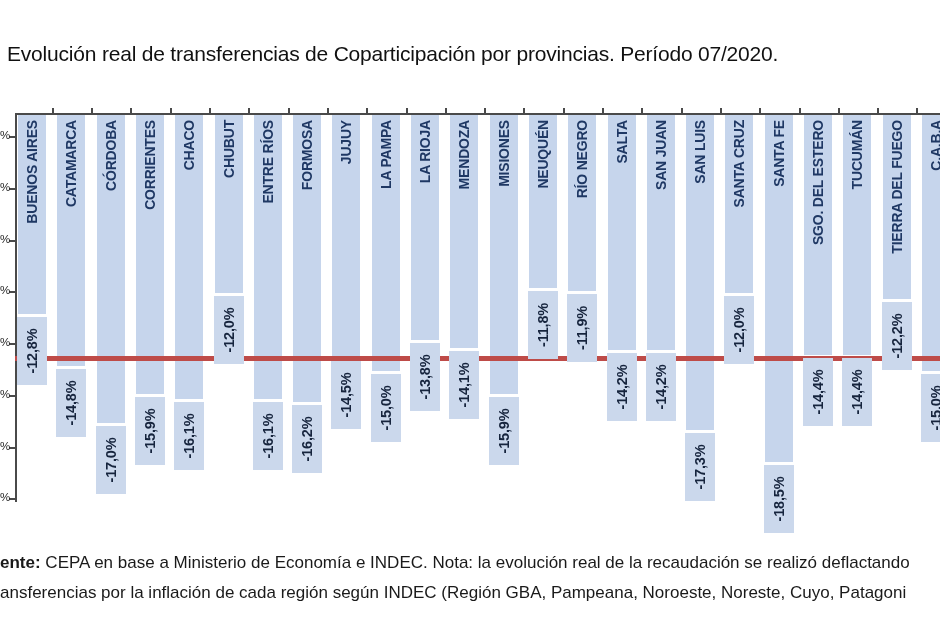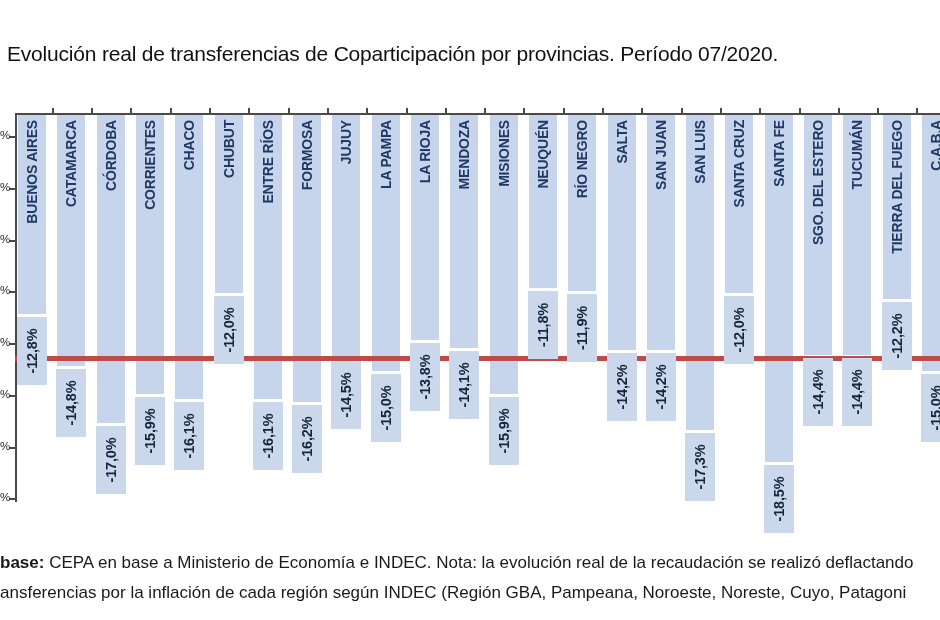--- a/index.html
+++ b/index.html
@@ -214,16 +214,16 @@
         <div class="bar" style="left: 921.9px; width: 28px; height: 256.014px; background: rgb(198, 213, 236);"></div>
         <div class="rot cat-label" style="left: 921.9px; top: 7px; height: 28px; line-height: 28px; color: rgb(31, 56, 100);">C.A.B.A</div>
         <div class="val-box" style="left: 920.9px; top: 261.014px; width: 30px; height: 68px; background: rgb(203, 216, 236);">
           <div class="rot val-text" style="color: rgb(22, 36, 61);">-15,0%</div>
         </div>
       </div>
     <div class="ref-line" id="refline" style="top: 243.17px; background: rgb(190, 75, 72);"></div>
   </div>
 
   <div class="footer">
-    <div><b>base:</b><span> CEPA en base a Ministerio de Economía e INDEC. Nota: la evolución real de la recaudación se realizó deflactando</span></div>
+    <div><b>ente:</b><span> CEPA en base a Ministerio de Economía e INDEC. Nota: la evolución real de la recaudación se realizó deflactando</span></div>
     <div>ansferencias por la inflación de cada región según INDEC (Región GBA, Pampeana, Noroeste, Noreste, Cuyo, Patagoni</div>
   </div>
 </div>
 
 </body></html>

